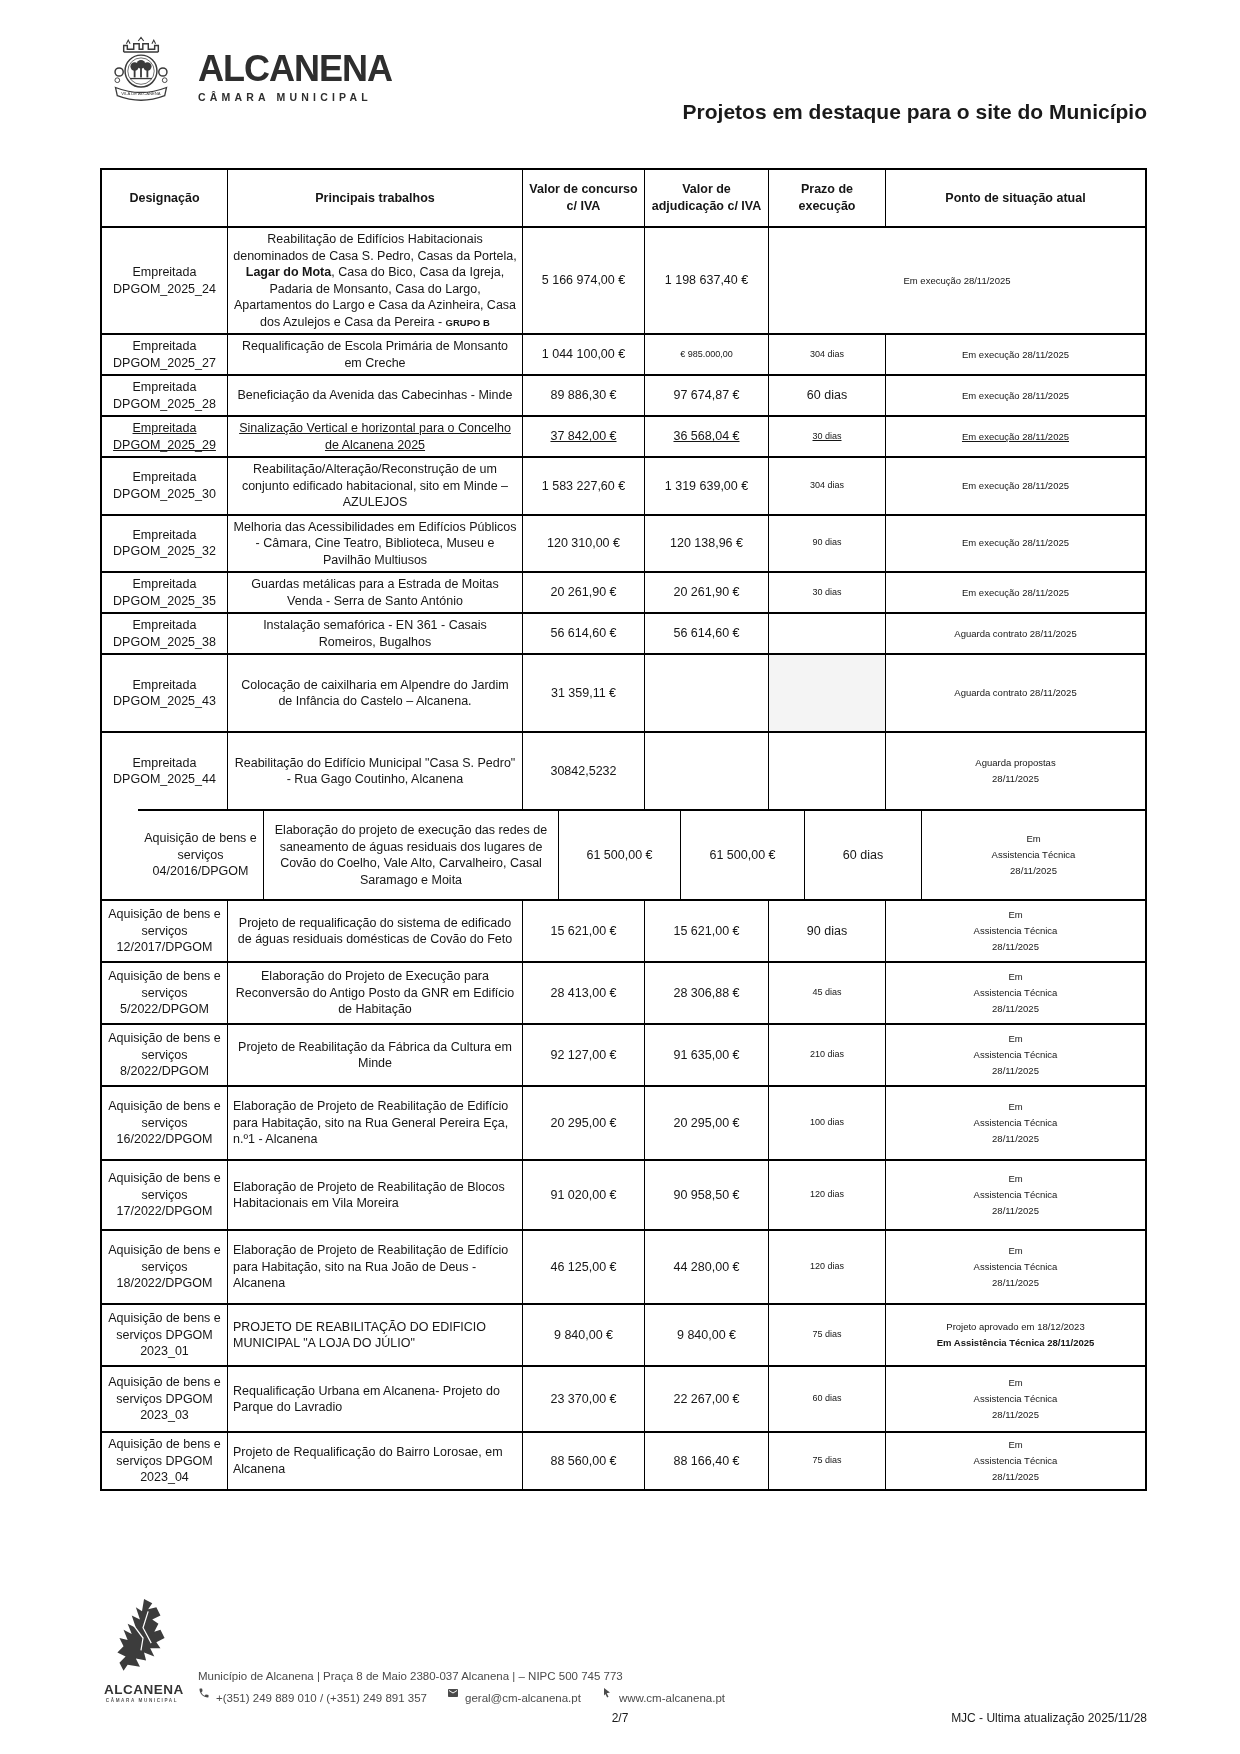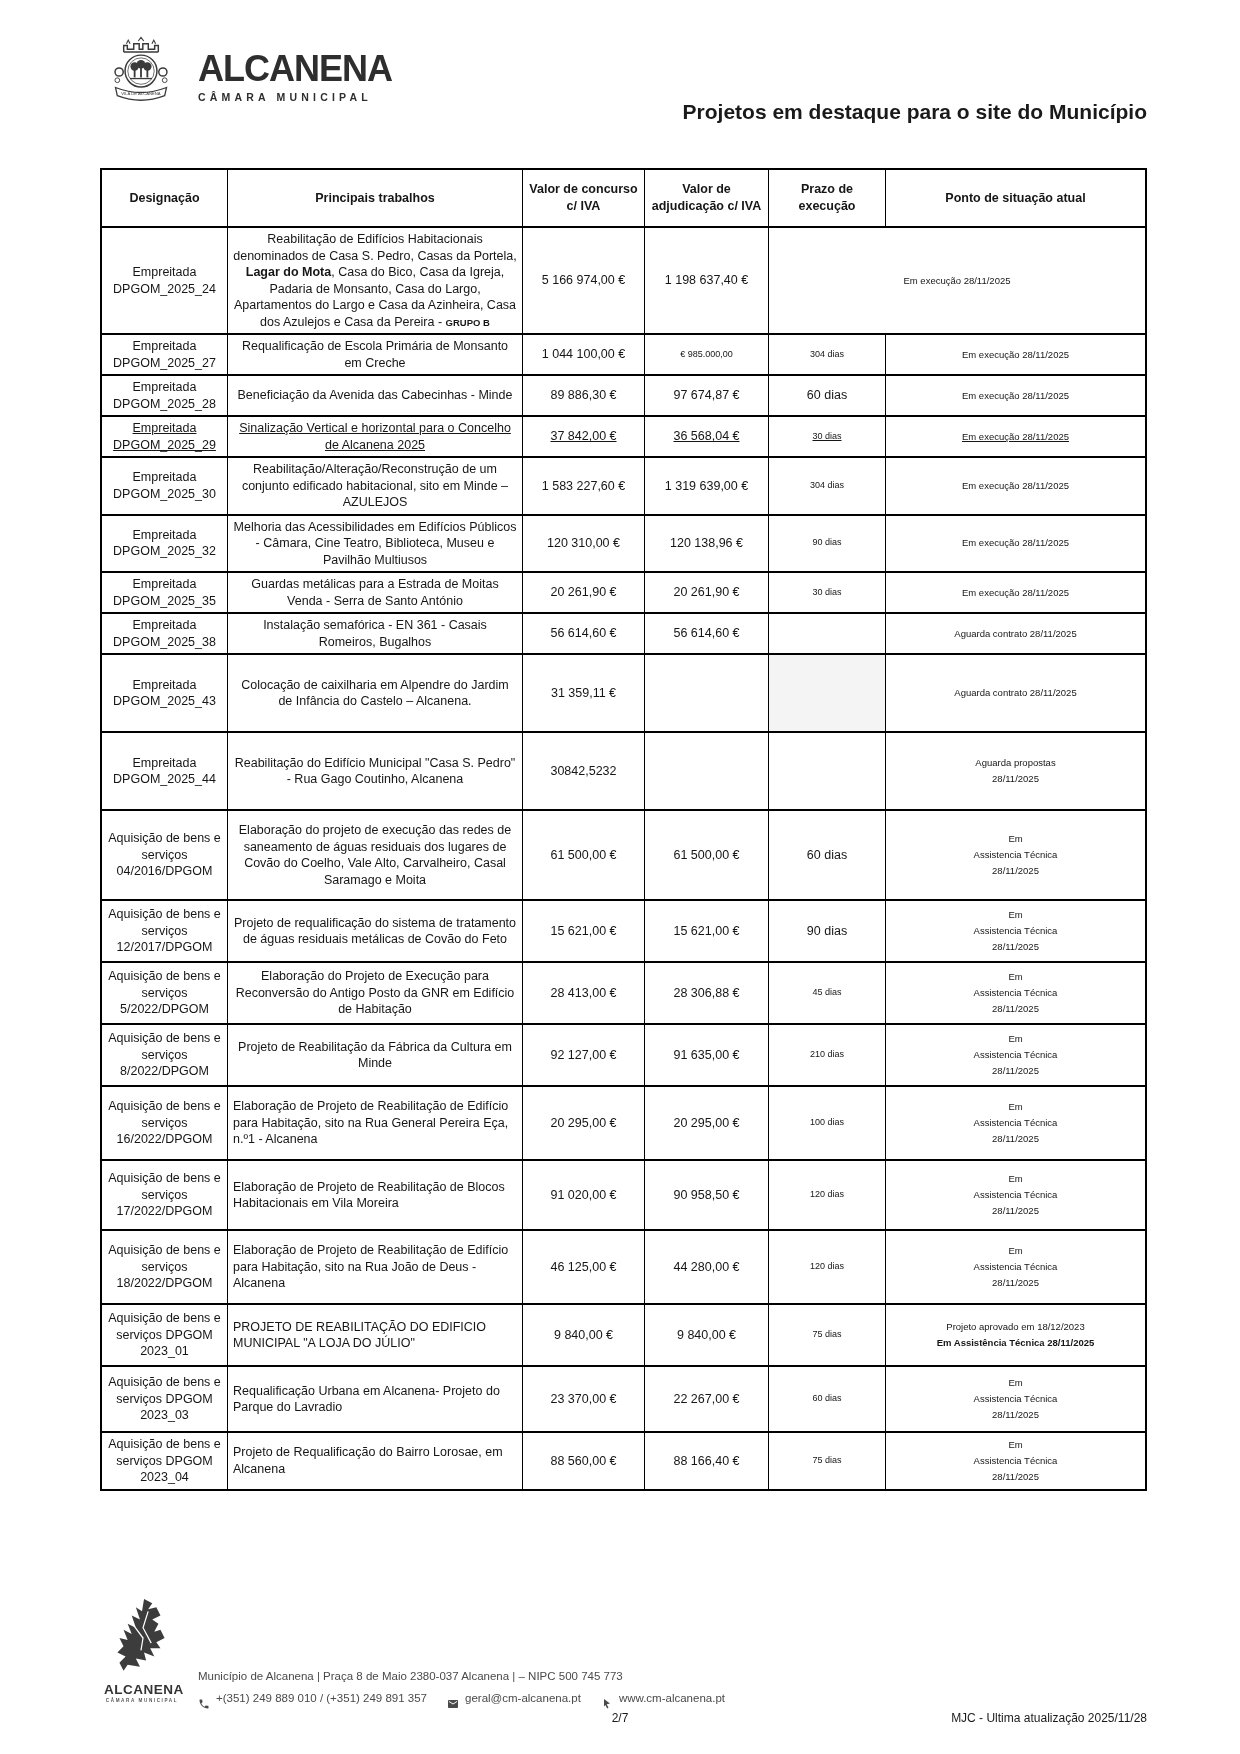--- a/index.html
+++ b/index.html
@@ -40,21 +40,21 @@
   .c-prazo.big { font-size:12.5px; }
   .c-prazo.shaded { background:#f4f4f4; }
   .c-sit { flex-direction:column; font-size:9.5px; line-height:1.65; }
   .c-sit .b { font-weight:700; }
 
   
   .f-logo { position:absolute; left:104px; top:1597px; width:76px; text-align:center; }
   .f-logo-name { font-size:13.5px; font-weight:700; letter-spacing:0.5px; color:#333; margin-top:2px; line-height:1; }
   .f-logo-sub { font-size:4.6px; font-weight:700; letter-spacing:1.6px; color:#555; margin-top:1.5px; }
   .f-contact { position:absolute; left:198px; top:1665px; font-size:11.5px; color:#4a4a4a; line-height:1.95; }
-  .f-line { display:flex; align-items:flex-end; gap:6px; }
+  .f-line { display:flex; align-items:flex-start; gap:6px; }
   .f-line .icn { display:inline-flex; width:12px; height:12px; }
   .f-line .gap { width:8px; }
   .f-bottom-center { position:absolute; left:0; right:0; top:1711px; text-align:center; font-size:12px; color:#1a1a1a; }
   .f-bottom-right { position:absolute; right:93px; top:1711px; font-size:12px; color:#1a1a1a; }
 </style>
 </head>
 <body>
 
 <div class="page">
 
@@ -227,39 +227,39 @@
           </div>
       <div class="td c3 c-conc">30842,5232</div>
       <div class="td c4 c-adj"></div>
       <div class="td c5 c-prazo"></div>
       <div class="td c6 c-sit">
             <div>Aguarda propostas</div>
             <div>28/11/2025</div>
           </div>
     </div>
 
-    <div class="tr" style="min-height: 88px;">
+    <div class="tr" style="min-height: 88px; margin-left: 36px;">
       <div class="td c1 c-des">Aquisição de bens e serviços 04/2016/DPGOM</div>
       <div class="td c2 c-trab">
             <p><span>Elaboração do projeto de execução das redes de saneamento de águas residuais dos lugares de Covão do Coelho, Vale Alto, Carvalheiro, Casal Saramago e Moita</span></p>
           </div>
       <div class="td c3 c-conc">61 500,00 €</div>
       <div class="td c4 c-adj">61 500,00 €</div>
       <div class="td c5 c-prazo big">60 dias</div>
       <div class="td c6 c-sit">
             <div>Em</div>
             <div>Assistencia Técnica</div>
             <div>28/11/2025</div>
           </div>
     </div>
 
     <div class="tr" style="min-height: 60px;">
       <div class="td c1 c-des">Aquisição de bens e serviços 12/2017/DPGOM</div>
       <div class="td c2 c-trab">
-            <p><span>Projeto de requalificação do sistema de tratamento de águas residuais metálicas de Covão do Feto</span></p>
+            <p><span>Projeto de requalificação do sistema de edificado de águas residuais domésticas de Covão do Feto</span></p>
           </div>
       <div class="td c3 c-conc">15 621,00 €</div>
       <div class="td c4 c-adj">15 621,00 €</div>
       <div class="td c5 c-prazo big">90 dias</div>
       <div class="td c6 c-sit">
             <div>Em</div>
             <div>Assistencia Técnica</div>
             <div>28/11/2025</div>
           </div>
     </div>

